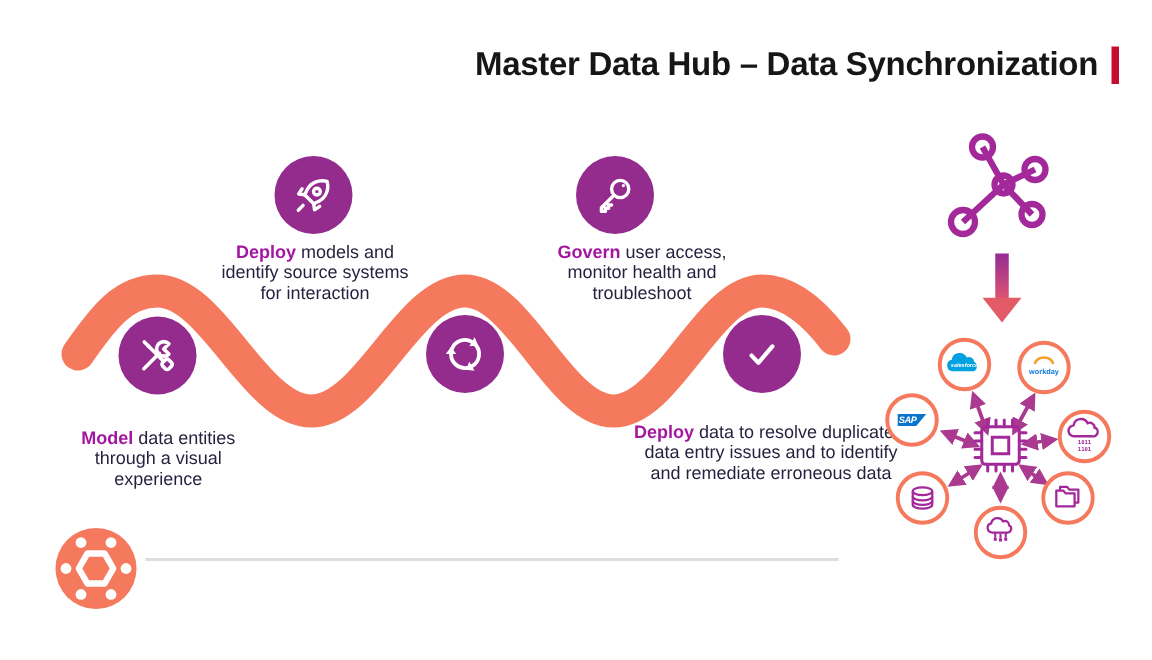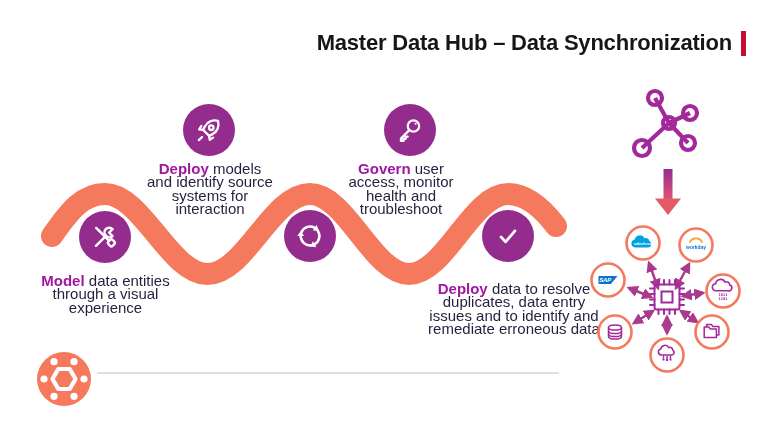--- a/index.html
+++ b/index.html
@@ -11,21 +11,21 @@
   .title{font-size:22px;font-weight:800;color:#161616;letter-spacing:-0.2px;white-space:nowrap;}
   .title-bar{width:5px;height:25px;background:var(--red_bar,#C60C30);}
   
   .wave-svg{position:absolute;left:0;top:0;pointer-events:none;}
   .wave{stroke:var(--coral,#F5795C);stroke-width:22;fill:none;stroke-linecap:round;}
   
   .step-circle{position:absolute;width:52px;height:52px;border-radius:50%;
                background:var(--purple,#942C8E);display:flex;align-items:center;justify-content:center;}
   .step-circle svg{width:32px;height:32px;}
   
-  .step-text{position:absolute;font-size:15px;line-height:13.4px;
+  .step-text{position:absolute;font-size:12px;line-height:13.4px;
              color:var(--text_dark,#261F3E);text-align:center;font-weight:500;}
   .kw{font-weight:700;color:var(--magenta,#A216A0);}
   
   .right-svg{position:absolute;left:580px;top:75px;}
   .pur{stroke:var(--hub_purple,#A3299B);fill:none;}
   .purfill{fill:var(--hub_purple,#A3299B);}
   .ring{stroke:var(--coral,#F5795C);fill:#fff;stroke-width:2.6;}
   .hub-arrow{stroke:#AA3A90;stroke-width:2.5;}
   .logo-svg{position:absolute;left:36px;top:351px;}
   .divider{position:absolute;left:97px;top:372px;width:462px;height:1.5px;
@@ -102,29 +102,29 @@
       </g>
     </svg>
   </div>
 
   <div class="step-circle" style="left:482px;top:210px;">
     <svg viewBox="0 0 24 24">
       <path d="M6.8 12.8 l3.4 3.6 7-8.2" fill="none" stroke="#fff" stroke-width="2.1" stroke-linecap="round" stroke-linejoin="round"></path>
     </svg>
   </div>
 
-  <div class="step-text" style="left:38px;top:274px;width:135px;">
+  <div class="step-text" style="left:38px;top:286px;width:135px;">
     <span class="kw">Model</span>
     <span>data entities through a visual experience</span>
   </div>
   <div class="step-text" style="left:146px;top:162px;width:128px;">
     <span class="kw">Deploy</span>
     <span>models and identify source systems for interaction</span>
   </div>
-  <div class="step-text" style="left:342px;top:162px;width:118px;">
+  <div class="step-text" style="left:369px;top:162px;width:118px;">
     <span class="kw">Govern</span>
     <span>user access, monitor health and troubleshoot</span>
   </div>
   <div class="step-text" style="left:420px;top:282px;width:188px;">
     <span class="kw">Deploy</span>
     <span>data to resolve duplicates, data entry issues and to identify and remediate erroneous data</span>
   </div>
 
   <svg class="right-svg" width="188" height="330" viewBox="580 75 188 330">
     <defs>

